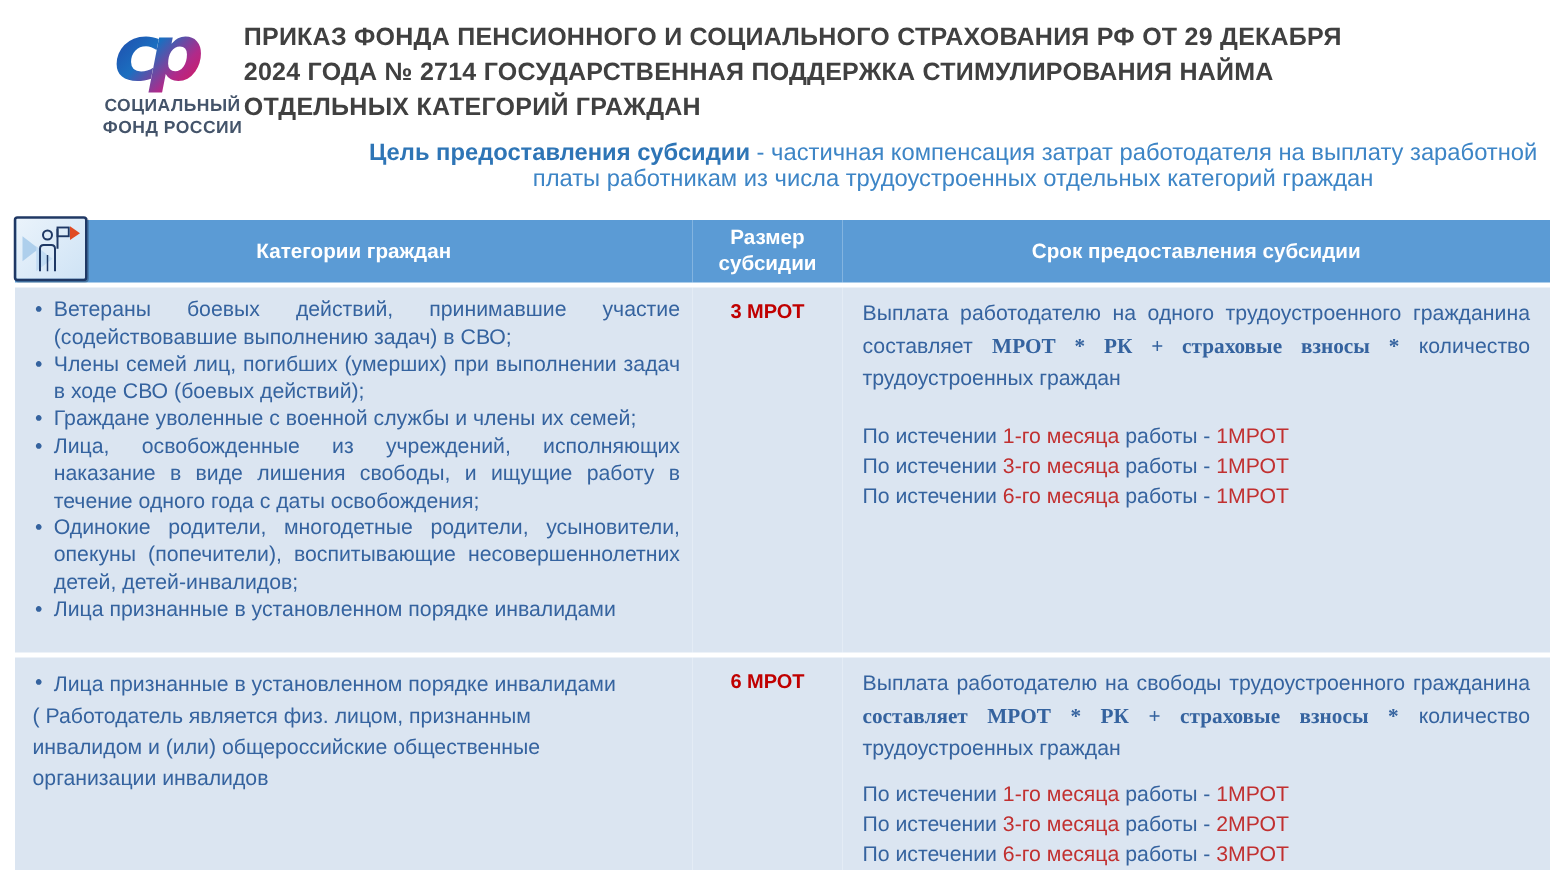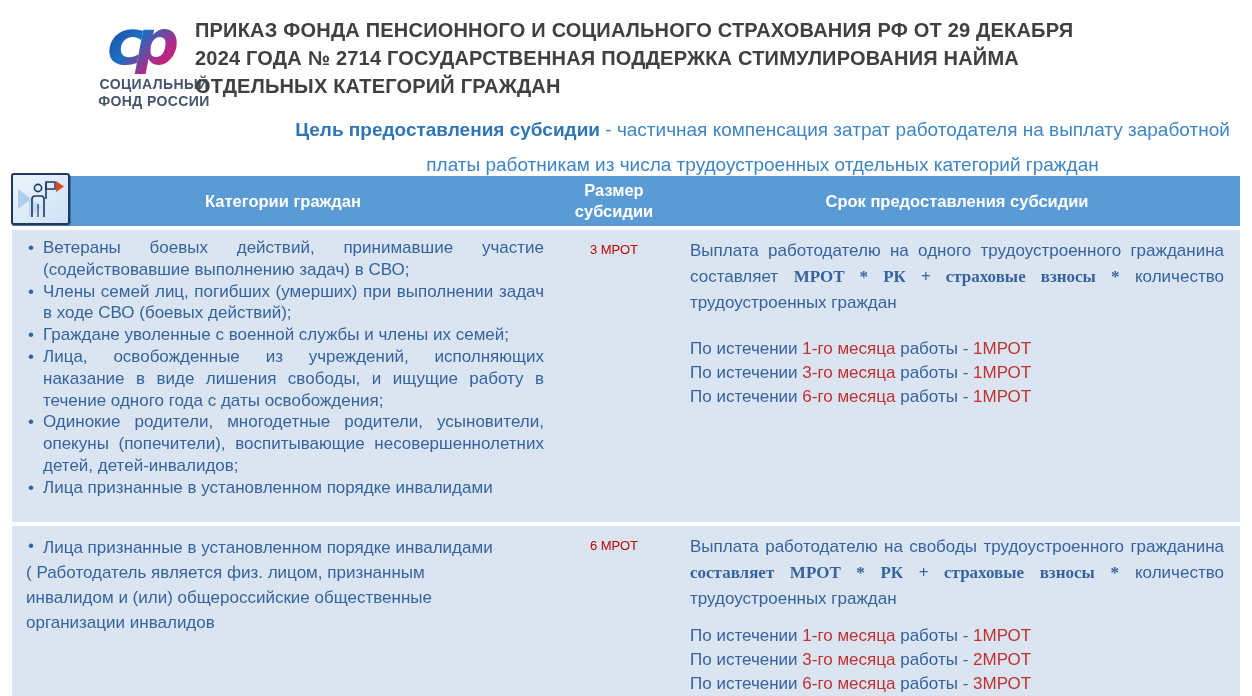--- a/index.html
+++ b/index.html
@@ -6,37 +6,37 @@
   html,body { width:1252px; height:696px; }
   body {
     font-family:"Liberation Sans", sans-serif;
     background:#ffffff;
     position:relative;
     overflow:hidden;
   }
   .page { position:absolute; inset:0; }
 
   
-  .logo { position:absolute; left:94px; top:8px; width:120px; text-align:center; }
+  .logo { position:absolute; left:78px; top:8px; width:120px; text-align:center; }
   .logo-mark { display:block; margin:0 auto; }
   .logo-caption {
     margin-top:2px; font-size:14px; font-weight:700; letter-spacing:0.4px;
     color:#44546a; line-height:1.18; text-align:center;
   }
 
   
   .title {
     position:absolute; left:195px; top:16px; width:1050px;
     text-align:left; color:#404040; font-weight:700; font-size:20px;
     line-height:28px; letter-spacing:0.2px;
   }
   .title div { white-space:nowrap; }
   .subtitle {
     position:absolute; left:280px; top:112px; width:965px;
-    text-align:center; font-size:19px; line-height:35px; color:#3d85c6;
+    text-align:center; font-size:19px; line-height:21px; color:#3d85c6;
   }
   .subtitle .sub-bold { color:#2e75b6; font-weight:700; }
 
   
   .tbl { position:absolute; left:12px; top:176px; width:1228px; }
   .grid-row {
     display:grid;
     grid-template-columns:542px 120px 1fr;
     column-gap:0;
   }
@@ -53,21 +53,21 @@
   .cell-categories li {
     position:relative; padding-left:17px; text-align:justify; line-height:21.8px;
   }
   .cell-categories li::before {
     content:"\2022"; position:absolute; left:2px; top:0; color:#35639f;
   }
   .row2 .cell-categories li { text-align:left; line-height:25px; padding-top:2px; }
   .cat-note { max-width:470px; line-height:25px; text-align:left; }
 
   .cell-amount { text-align:center; padding-top:9px; }
-  .amount-value { color:#c00000; font-weight:400; font-size:13px; }
+  .amount-value { color:#c00000; font-weight:700; font-size:16px; }
 
   .cell-terms { padding:8px 16px 6px 16px; }
   .terms-intro { text-align:justify; line-height:26px; }
   .terms-intro .intro-bold { font-weight:700;font-family:Liberation Serif, serif; }
   .milestones { margin-top:21px; }
   .row2 .milestones { margin-top:12px; }
   .milestone { line-height:24px; white-space:nowrap; }
   .m-blue { color:#35639f; }
   .m-red  { color:#c13030; }
 

